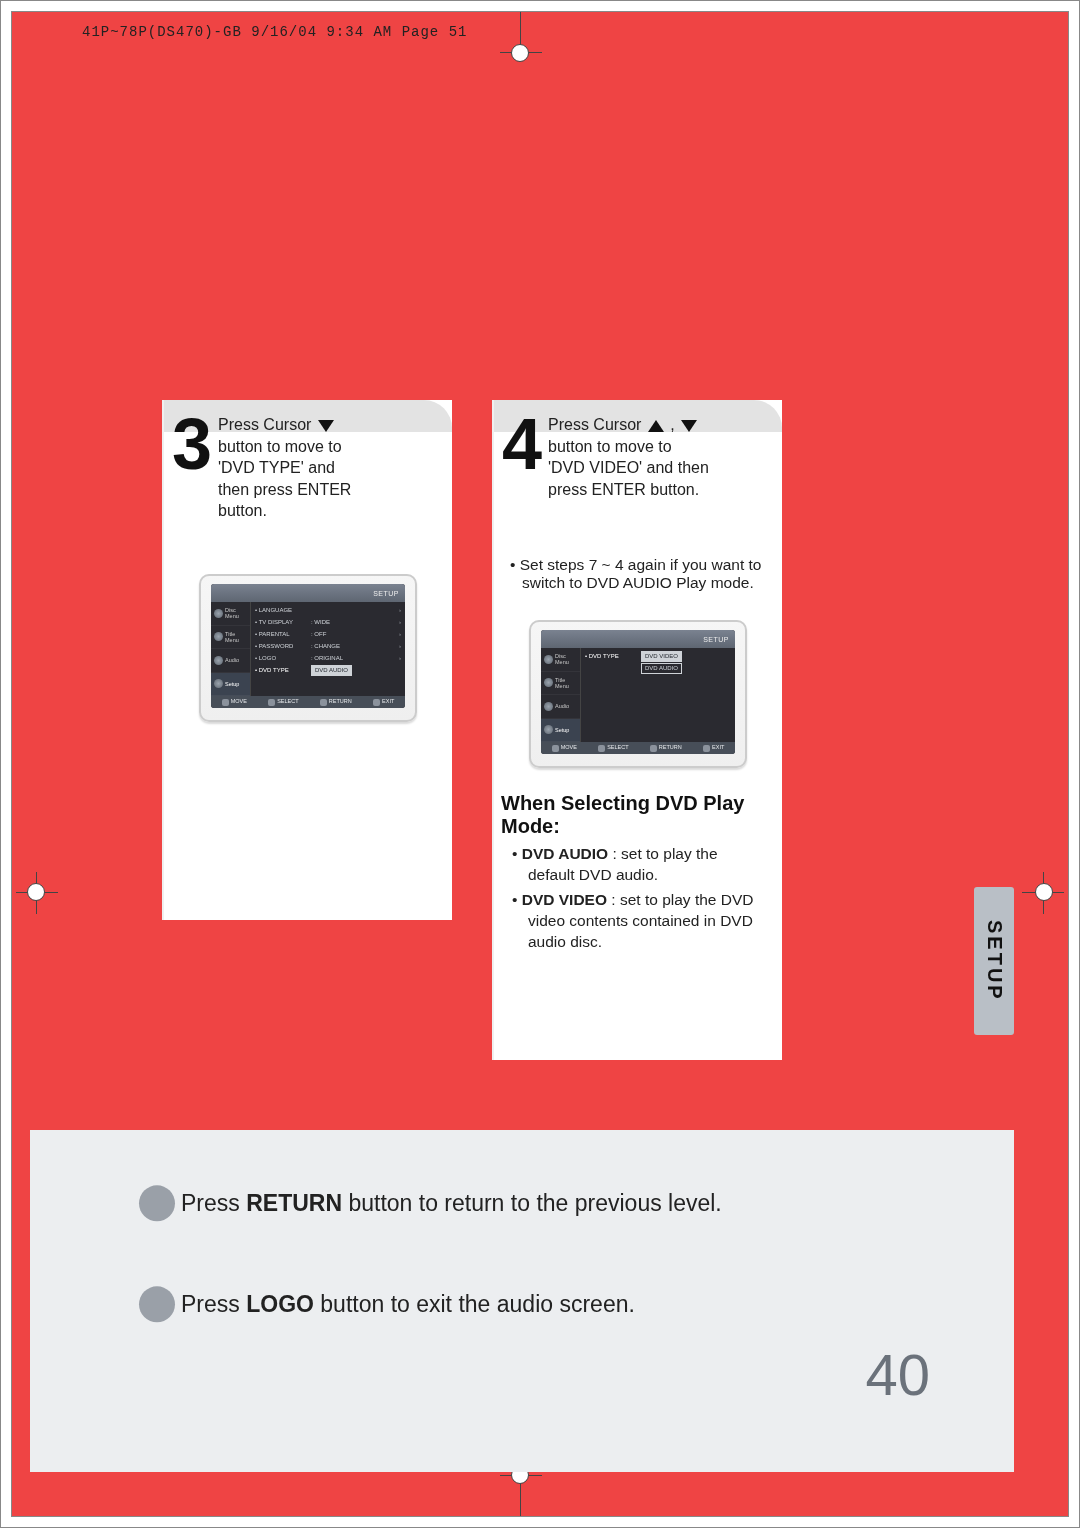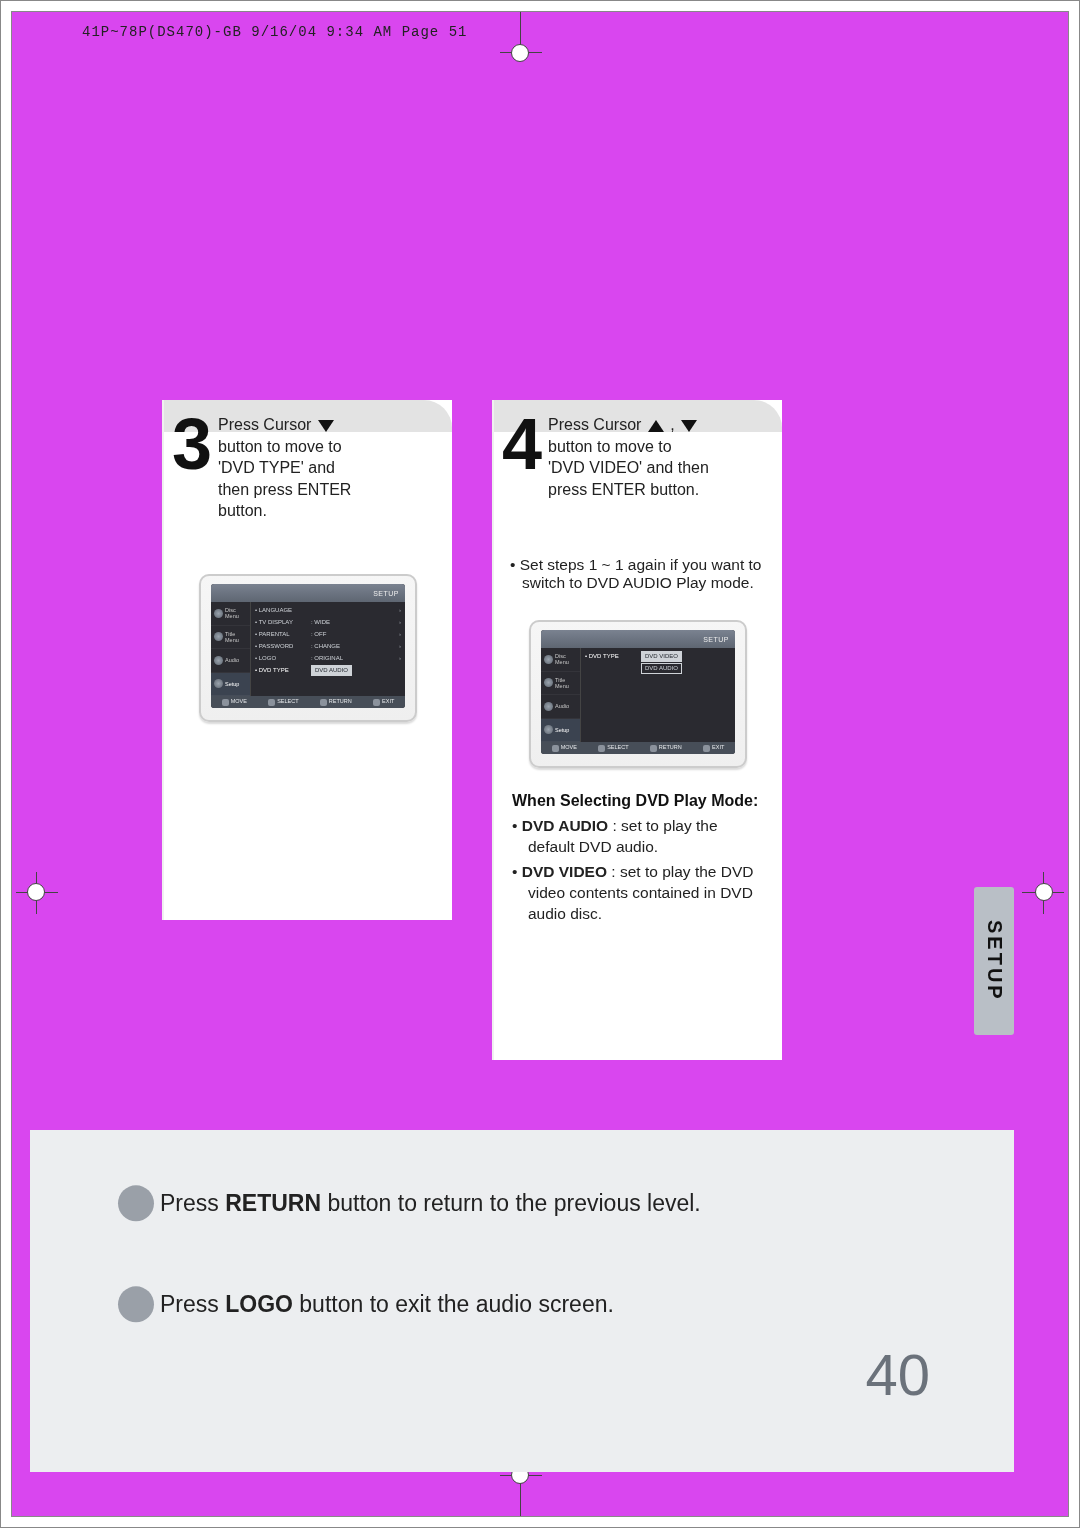--- a/index.html
+++ b/index.html
@@ -9,21 +9,21 @@
     width: 1080px;
     height: 1528px;
     border: 1px solid #888;
     padding: 10px;
   }
   .page-inner {
     position: relative;
     width: 100%;
     height: 100%;
     border: 1px solid #888;
-    background: #d946ef;
+    background: #ef4444;
     overflow: hidden;
   }
   .runhead {
     position: absolute;
     left: 70px;
     top: 12px;
     font-family: "Courier New", monospace;
     font-size: 14px;
     letter-spacing: 1px;
     color: #222;
@@ -107,24 +107,24 @@
 
   .note {
     font-size: 15.5px;
     color: #222;
     padding: 6px 16px 4px 28px;
     text-indent: -12px;
   }
   .note::before { content: "•  "; }
 
   .section-h {
-    font-size: 16px;
+    font-size: 20px;
     font-weight: 900;
     color: #111;
-    padding: 14px 16px 4px 18px;
+    padding: 14px 16px 4px 7px;
   }
   .defs {
     font-size: 15.5px;
     color: #222;
     padding: 2px 18px 2px 34px;
     text-indent: -16px;
     line-height: 1.35;
   }
   .defs b { font-weight: 900; }
 
@@ -249,20 +249,21 @@
   }
 
   
   .bottom-panel {
     position: absolute;
     left: 18px;
     right: 54px;
     top: 1118px;
     bottom: 44px;
     background: #eceef0;
+    padding-left: 21px;
   }
   .bp-line {
     position: relative;
     margin: 60px 40px 0 130px;
     font-size: 23px;
     color: #222;
   }
   .bp-line + .bp-line { margin-top: 74px; }
   .bp-line b { font-weight: 900; }
   .bp-circle {
@@ -395,21 +396,21 @@
           <span class="tri up"></span> ,
           <span class="tri down"></span><br>
           <span>button to move to</span><br>
           <span>'DVD VIDEO' and then</span><br>
           <span>press </span>
           <b>ENTER</b>
           <span> button.</span>
         </div>
       </div>
 
-      <div class="note">Set steps 1 ~ 1 again if you want to switch to DVD AUDIO Play mode.</div>
+      <div class="note">Set steps 7 ~ 4 again if you want to switch to DVD AUDIO Play mode.</div>
 
       <div class="tv">
         <div class="screen">
           <div class="scr-top">
             <span>&nbsp;</span>
             <span>SETUP</span>
           </div>
           <div class="scr-body">
             <div class="scr-side">
               <div class="side-item">

